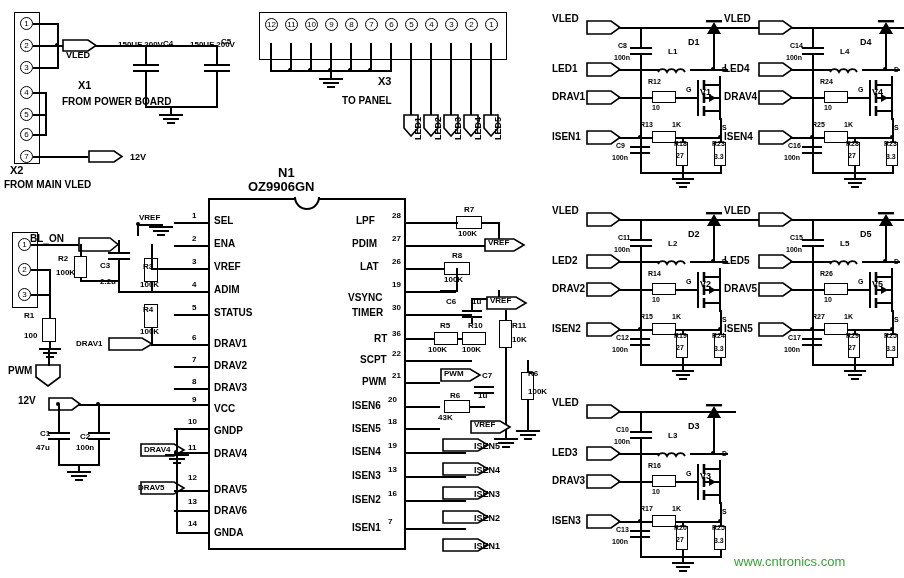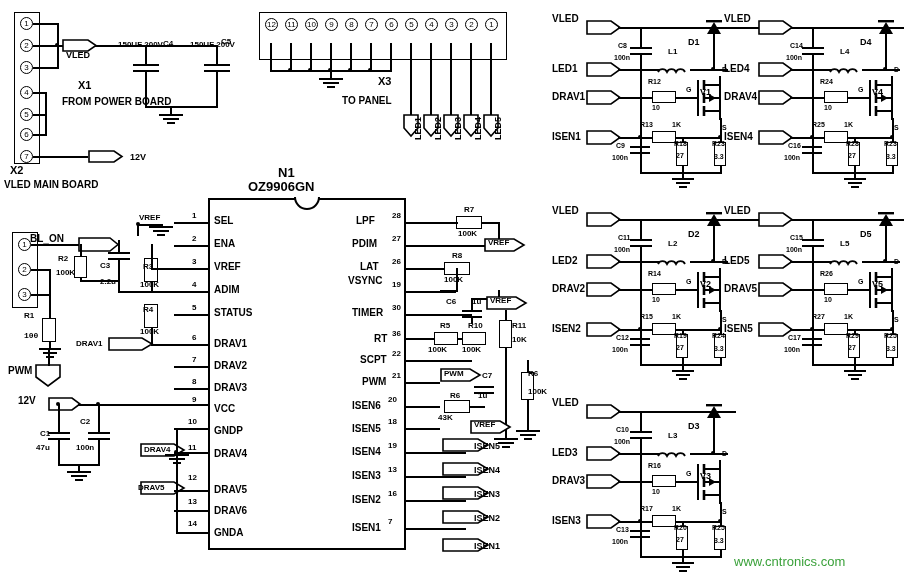--- a/index.html
+++ b/index.html
@@ -146,41 +146,41 @@
       <polygon points="2,1 16,1 16,14 9,22 2,14" fill="#fff" stroke="#000" stroke-width="1.6"></polygon>
     </svg>
 
   <div class="lbl b vert" style="left:414px;top:140px;transform:rotate(-90deg);">LED1</div>
   <div class="lbl b vert" style="left:434px;top:140px;transform:rotate(-90deg);">LED2</div>
   <div class="lbl b vert" style="left:454px;top:140px;transform:rotate(-90deg);">LED3</div>
   <div class="lbl b vert" style="left:474px;top:140px;transform:rotate(-90deg);">LED4</div>
   <div class="lbl b vert" style="left:494px;top:140px;transform:rotate(-90deg);">LED5</div>
 
   <div class="lbl b s11" style="left:10px;top:165px;">X2</div>
-  <div class="lbl b s10" style="left:4px;top:180px;">VLED MAIN BOARD</div>
+  <div class="lbl b s10" style="left:4px;top:180px;">FROM MAIN VLED</div>
   <div class="box" style="left:12px;top:232px;width:26px;height:76px;"></div>
   <div class="pin" style="left:18px;top:238px;">1</div>
   <div class="pin" style="left:18px;top:263px;">2</div>
   <div class="pin" style="left:18px;top:288px;">3</div>
 
   <div class="ln h2" style="left:31px;top:244px;width:48px;"></div>
   <div class="ln h2" style="left:31px;top:269px;width:20px;"></div>
   <div class="ln h2" style="left:31px;top:294px;width:20px;"></div>
   <div class="ln v2" style="left:49px;top:269px;height:26px;"></div>
   <div class="ln v2" style="left:49px;top:294px;height:24px;"></div>
   <div class="gnd" style="left:49px;top:342px;">
     <i style="left:0;top:0;width:2px;height:6px;"></i>
     <i style="left:-10px;top:6px;width:22px;height:2px;"></i>
     <i style="left:-6px;top:10px;width:14px;height:2px;"></i>
     <i style="left:-3px;top:14px;width:8px;height:2px;"></i>
   </div>
 
   <div class="res" style="left:42px;top:318px;width:14px;height:24px;"></div>
   <div class="lbl b s8" style="left:24px;top:312px;">R1</div>
-  <div class="lbl b s8" style="left:24px;top:332px;font-family:Liberation Mono, monospace;">100</div>
+  <div class="lbl b s8" style="left:24px;top:332px;">100</div>
 
   <svg width="46" height="15" style="left:78px;top:237px;">
     <polygon points="1,1 32,1 40,7.5 32,14 1,14" fill="#fff" stroke="#000" stroke-width="1.6"></polygon>
   </svg>
   <div class="lbl b s10" style="left:30px;top:234px;">BL_ON</div>
 
   <div class="ln v2" style="left:80px;top:244px;height:36px;"></div>
   <div class="res" style="left:74px;top:256px;width:13px;height:22px;"></div>
   <div class="lbl b s8" style="left:58px;top:255px;">R2</div>
   <div class="lbl b s8" style="left:56px;top:269px;">100K</div>
@@ -222,21 +222,21 @@
   <div class="dot" style="left:56px;top:402px;"></div>
   <div class="dot" style="left:96px;top:402px;"></div>
   <div class="gnd" style="left:78px;top:464px;">
     <i style="left:0;top:0;width:2px;height:7px;"></i>
     <i style="left:-11px;top:7px;width:24px;height:2px;"></i>
     <i style="left:-7px;top:11px;width:16px;height:2px;"></i>
     <i style="left:-3px;top:15px;width:8px;height:2px;"></i>
   </div>
   <div class="lbl b s8" style="left:40px;top:430px;">C1</div>
   <div class="lbl b s8" style="left:36px;top:444px;">47u</div>
-  <div class="lbl b s8" style="left:80px;top:418px;">C2</div>
+  <div class="lbl b s8" style="left:80px;top:433px;">C2</div>
   <div class="lbl b s8" style="left:76px;top:444px;">100n</div>
 
   <svg width="46" height="14" style="left:108px;top:337px;">
       <polygon points="1,1 34,1 44,7 34,13 1,13" fill="#fff" stroke="#000" stroke-width="1.6"></polygon>
     </svg>
   <div class="lbl b s8" style="left:76px;top:340px;">DRAV1</div>
   <svg width="46" height="14" style="left:140px;top:443px;">
       <polygon points="1,1 34,1 44,7 34,13 1,13" fill="#fff" stroke="#000" stroke-width="1.6"></polygon>
     </svg>
   <div class="lbl b s8" style="left:144px;top:446px;">DRAV4</div>
@@ -326,21 +326,21 @@
     <div class="lbl b s8" style="left:392px;top:212px;">28</div>
     <div class="lbl b s10" style="left:356px;top:216px;">LPF</div>
   <div class="ln h2" style="left:406px;top:245px;width:94px;"></div>
     <div class="lbl b s8" style="left:392px;top:235px;">27</div>
     <div class="lbl b s10" style="left:352px;top:239px;">PDIM</div>
   <div class="ln h2" style="left:406px;top:268px;width:50px;"></div>
     <div class="lbl b s8" style="left:392px;top:258px;">26</div>
     <div class="lbl b s10" style="left:360px;top:262px;">LAT</div>
   <div class="ln h2" style="left:406px;top:291px;width:50px;"></div>
     <div class="lbl b s8" style="left:392px;top:281px;">19</div>
-    <div class="lbl b s10" style="left:348px;top:276px;">VSYNC</div>
+    <div class="lbl b s10" style="left:348px;top:293px;">VSYNC</div>
   <div class="ln h2" style="left:406px;top:314px;width:66px;"></div>
     <div class="lbl b s8" style="left:392px;top:304px;">30</div>
     <div class="lbl b s10" style="left:352px;top:308px;">TIMER</div>
   <div class="ln h2" style="left:406px;top:338px;width:66px;"></div>
     <div class="lbl b s8" style="left:392px;top:330px;">36</div>
     <div class="lbl b s10" style="left:374px;top:334px;">RT</div>
   <div class="ln h2" style="left:406px;top:360px;width:66px;"></div>
     <div class="lbl b s8" style="left:392px;top:350px;">22</div>
     <div class="lbl b s10" style="left:360px;top:355px;">SCPT</div>
   <div class="ln h2" style="left:406px;top:382px;width:34px;"></div>

